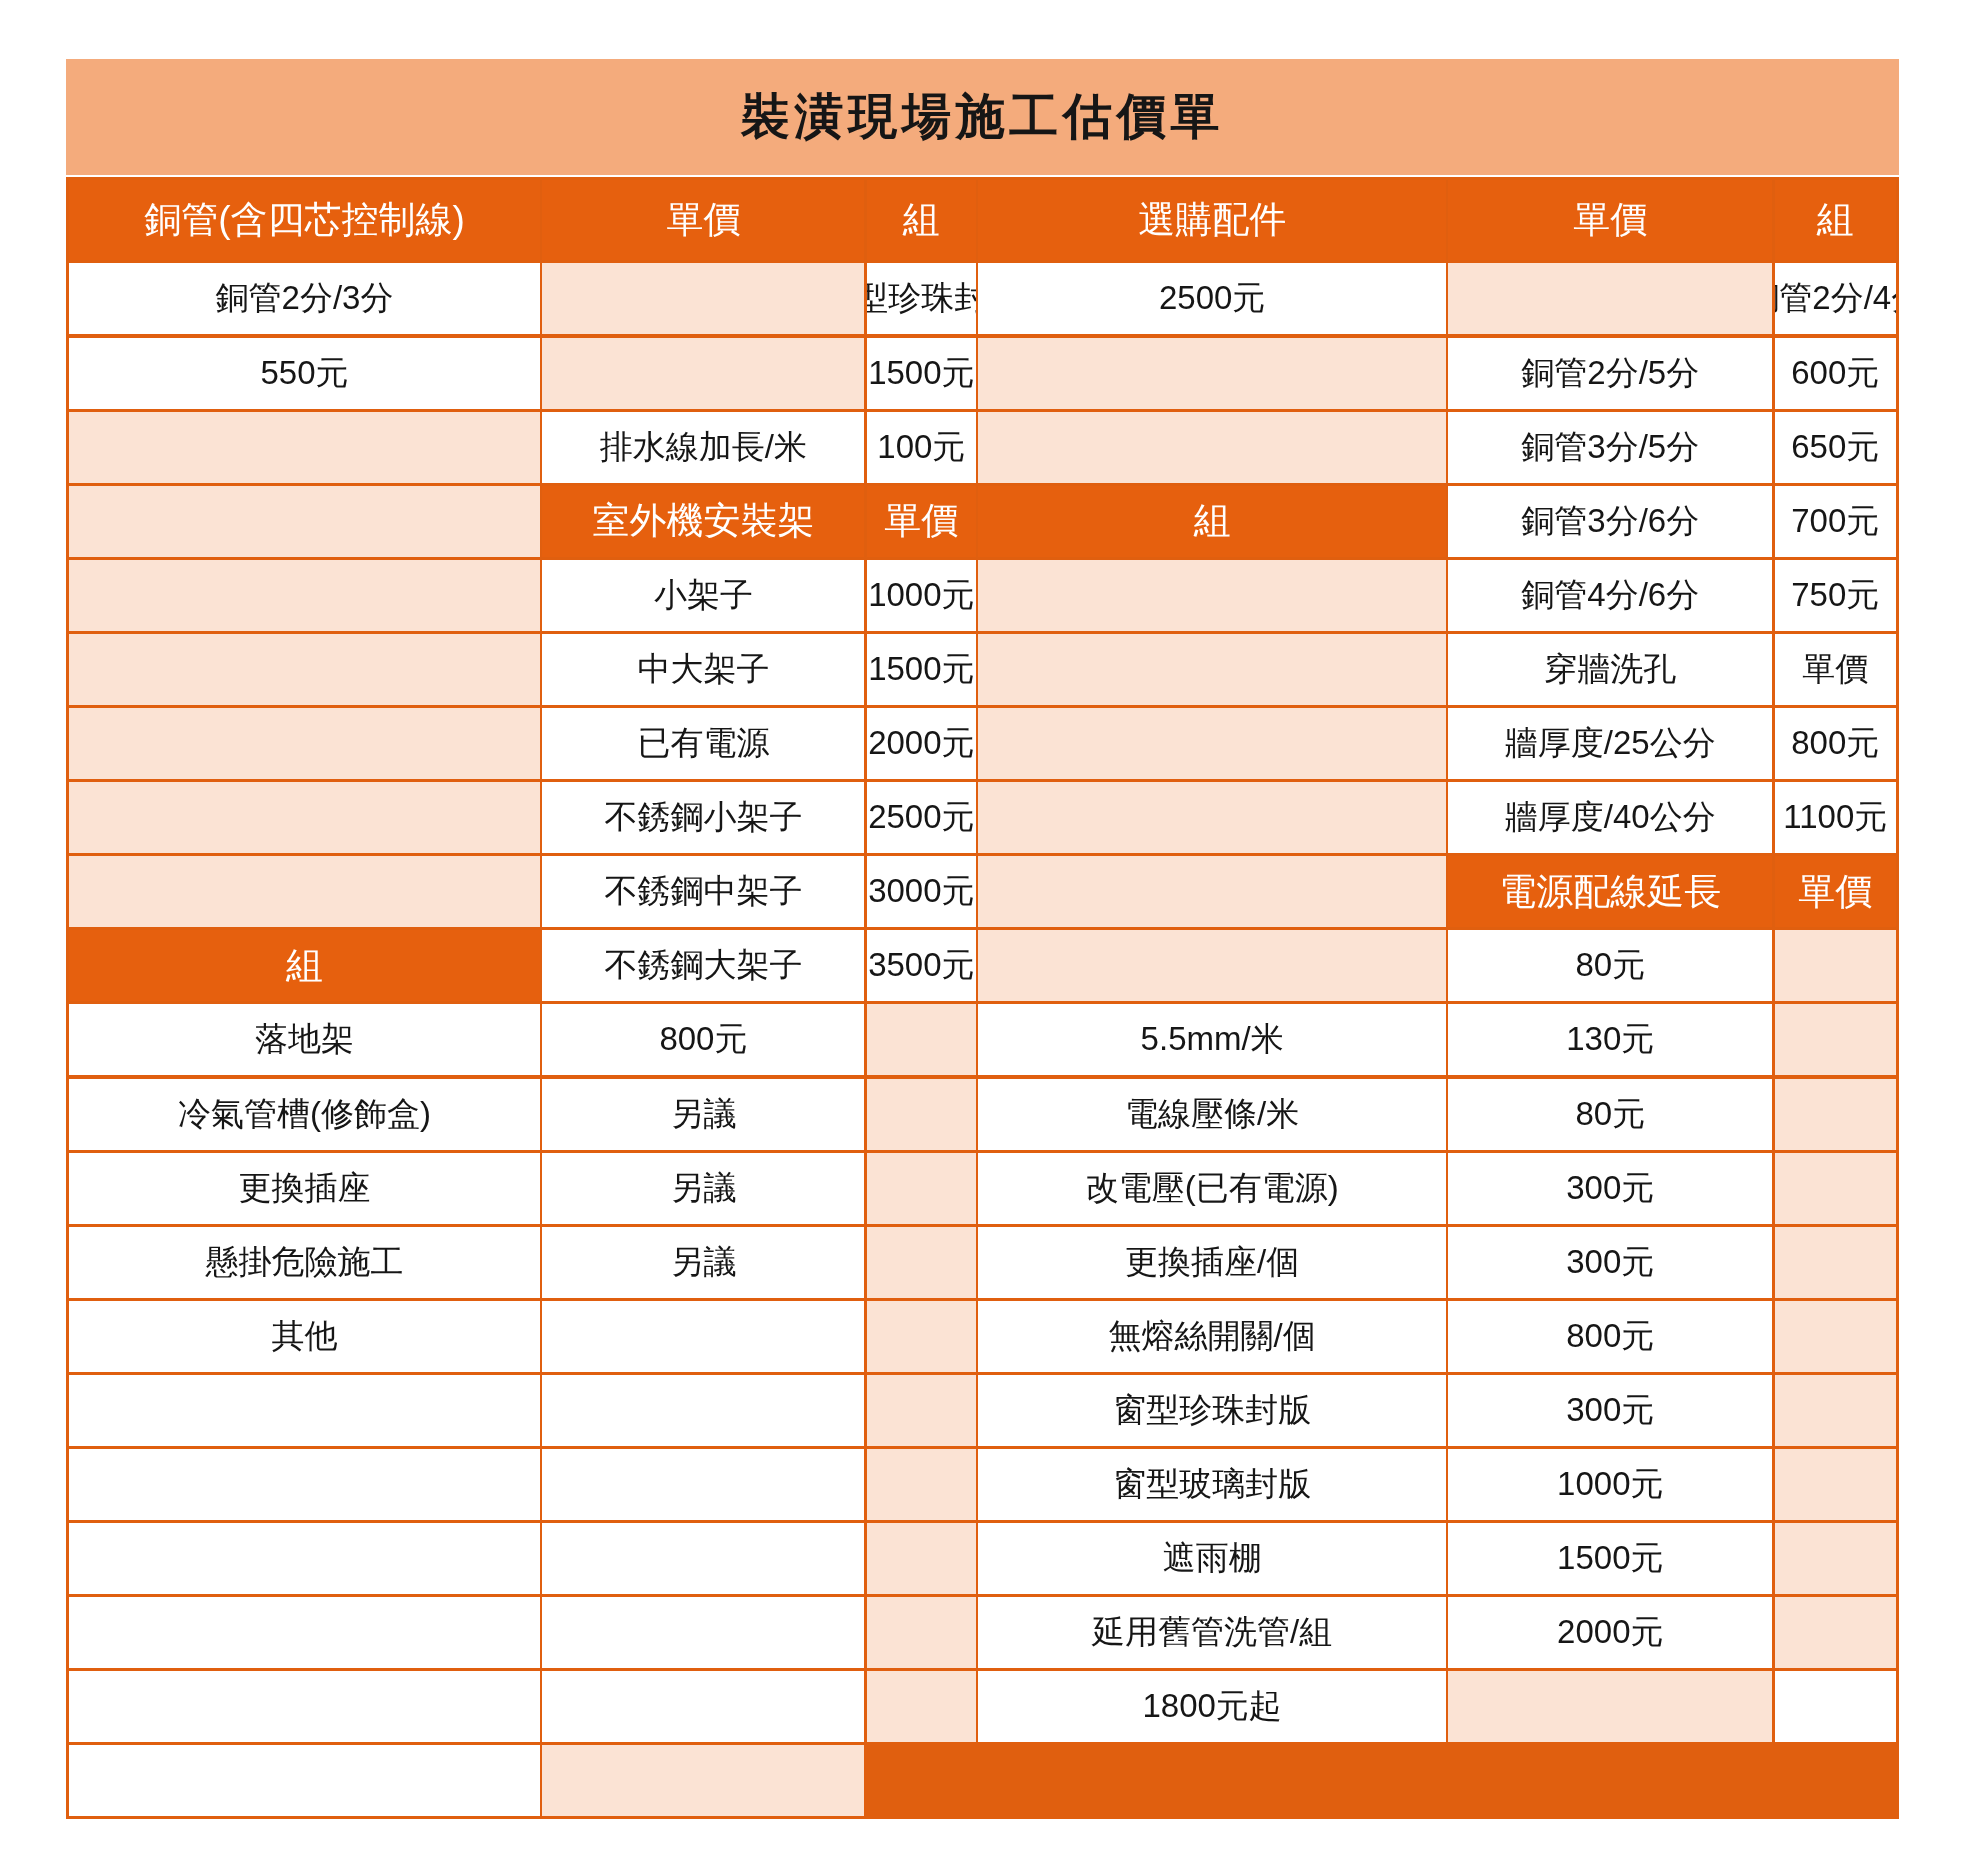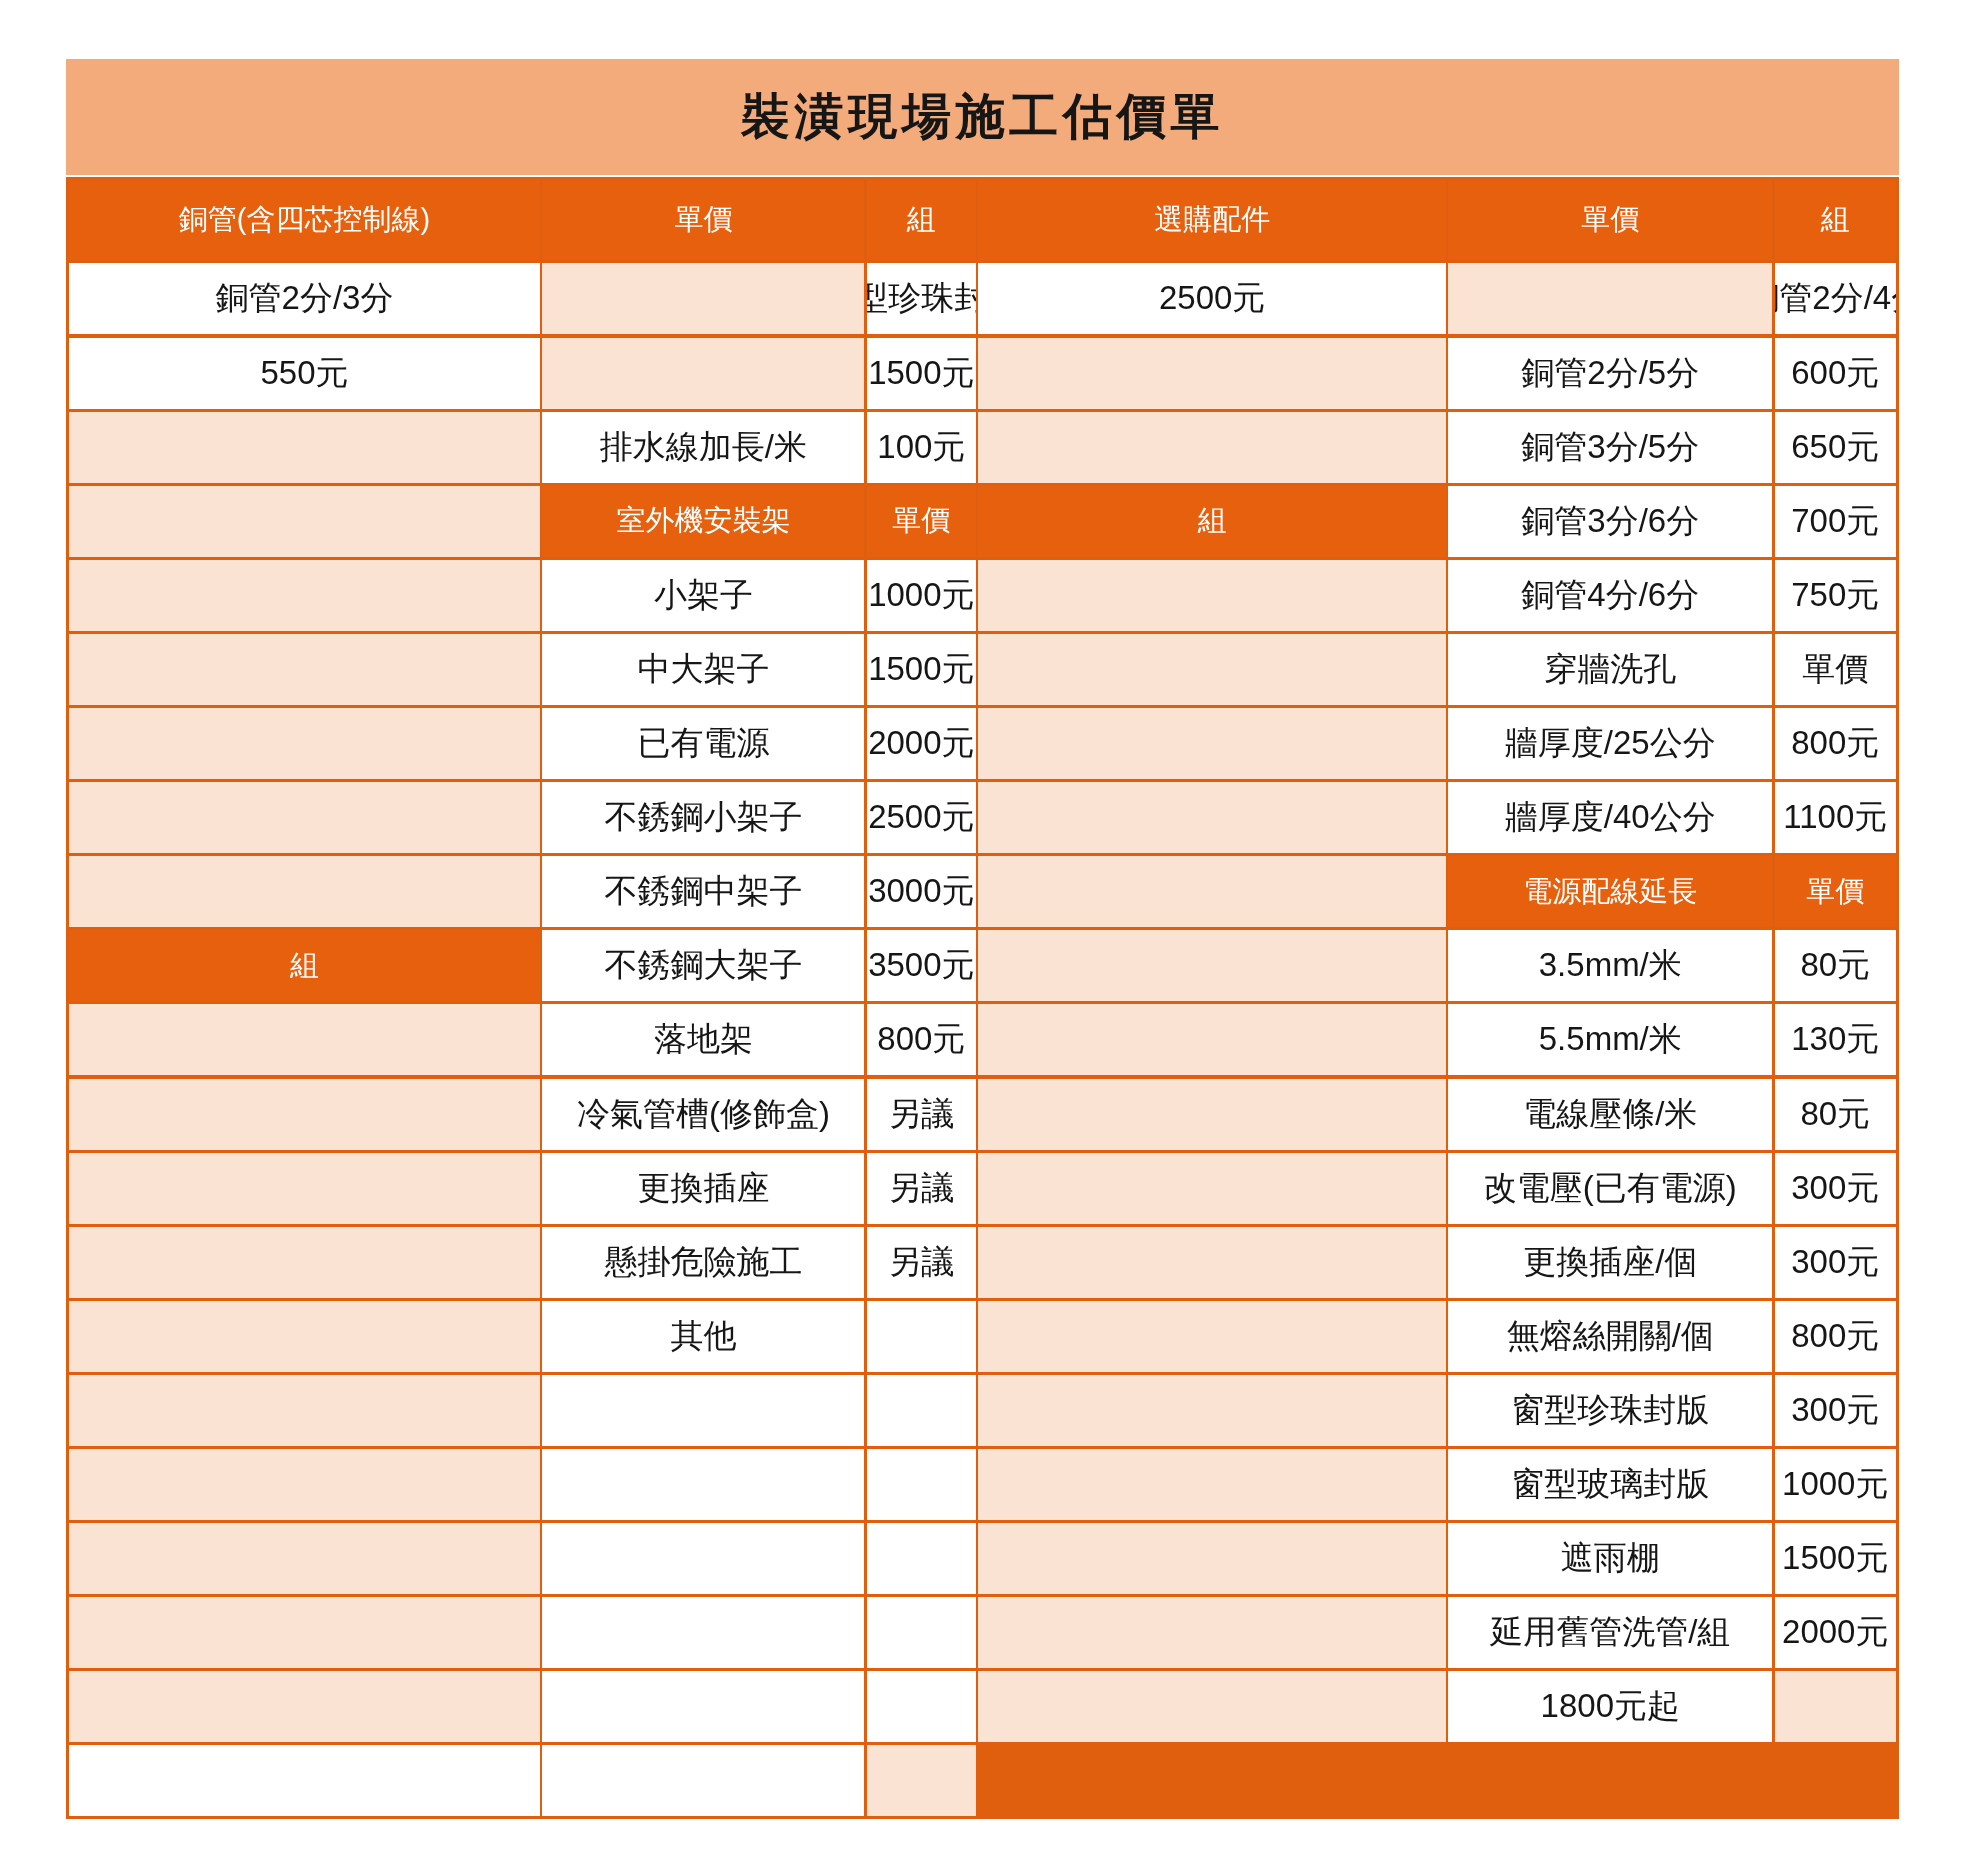--- a/index.html
+++ b/index.html
@@ -38,21 +38,21 @@
     display:flex;align-items:center;justify-content:center;
     font-size:33px;
     color:#161616;
     background:#ffffff;
     overflow:hidden;
     white-space:nowrap;
   }
   .cell.h{
     background:var(--head-bg);
     color:#ffffff;
-    font-size:29px;
+    font-size:37px;
   }
   .cell.grp{
     background:var(--grp-bg);
   }
 </style>
 </head>
 <body>
 
 <div class="page">
   <div class="sheet">
@@ -115,21 +115,20 @@
         <div class="cell grp"></div>
         <div class="cell">不銹鋼中架子</div>
         <div class="cell">3000元</div>
         <div class="cell grp"></div>
         <div class="cell h">電源配線延長</div>
         <div class="cell h">單價</div>
         <div class="cell h">組</div>
         <div class="cell">不銹鋼大架子</div>
         <div class="cell">3500元</div>
         <div class="cell grp"></div>
-        <div class="cell">3.5mm/米</div>
         <div class="cell">80元</div>
         <div class="cell grp"></div>
         <div class="cell">落地架</div>
         <div class="cell">800元</div>
         <div class="cell grp"></div>
         <div class="cell">5.5mm/米</div>
         <div class="cell">130元</div>
         <div class="cell grp"></div>
         <div class="cell">冷氣管槽(修飾盒)</div>
         <div class="cell">另議</div>

